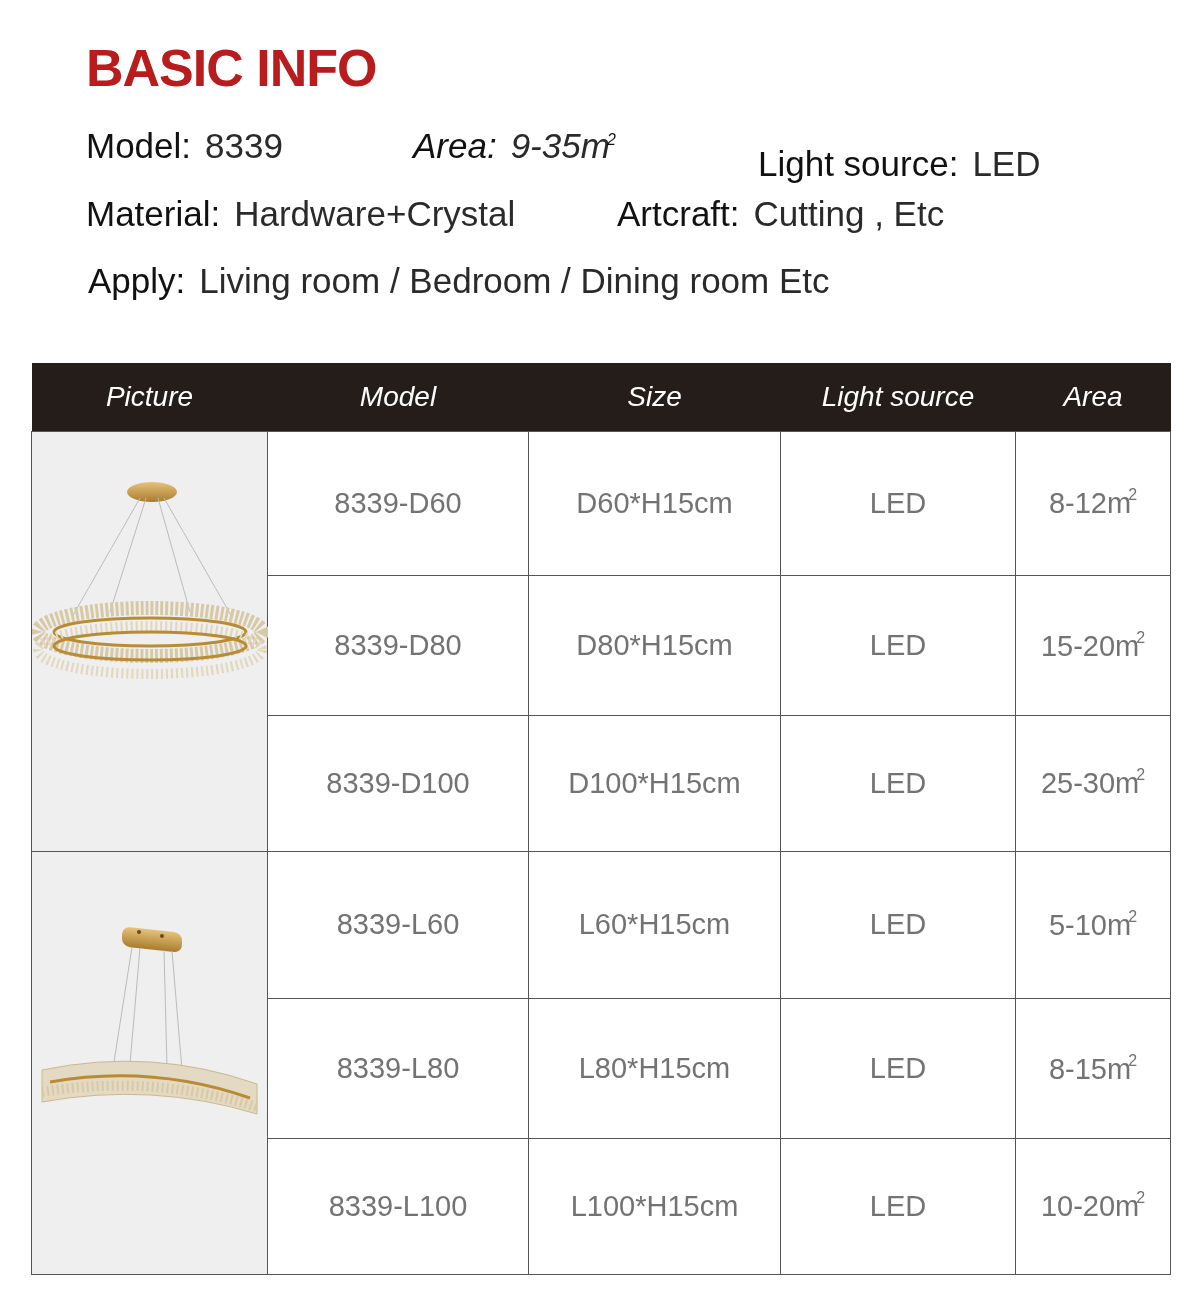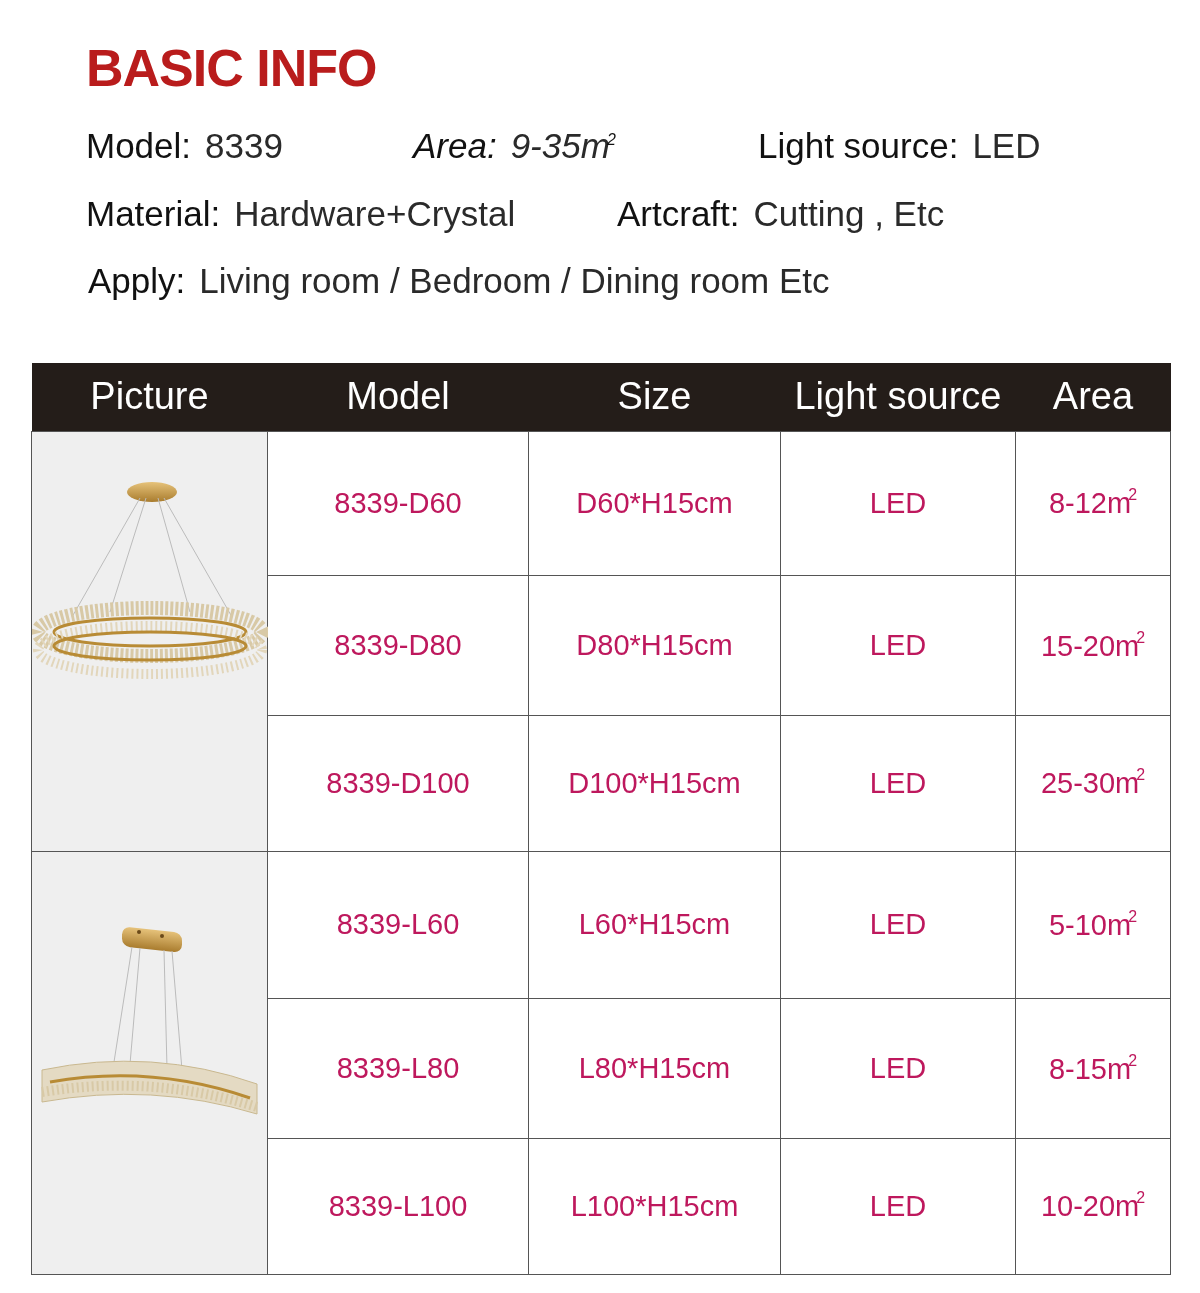--- a/index.html
+++ b/index.html
@@ -13,44 +13,45 @@
     .info-line { position: absolute; font-size: 35px; color: #111; white-space: nowrap; text-align: center; }
     .info-line .lbl { color: #111; }
     .info-line .val { color: #2a2a2a; margin-left: 14px; }
 
     .spec-table {
       position: absolute; left: 31px; top: 363px; width: 1139px;
       border-collapse: collapse; table-layout: fixed;
     }
     .spec-table th {
       background: #241d19; color: #ffffff; font-weight: normal;
-      font-size: 38px; height: 68px; text-align: center; vertical-align: middle;
+      font-size: 28px; height: 68px; text-align: center; vertical-align: middle;
       border: none;
+      font-style: italic;
     }
     .spec-table td {
       border: 1.5px solid #555; text-align: center; vertical-align: middle;
-      font-size: 29px; color: #be185d;
+      font-size: 29px; color: #737373;
     }
     .spec-table td.pic { background: #efefef; padding: 0; }
     sup.sq { font-size: 16px; vertical-align: 13px; margin-left: -3px; }
 
     .pic-wrap { position: relative; width: 100%; height: 100%; }
   </style>
 </head>
 <body>
 
 <div class="title">BASIC INFO</div>
 
 <div class="info-line" style="left:86px; top:126px;">
   <span class="lbl">Model:</span><span class="val">8339</span>
 </div>
 <div class="info-line" style="left:413px; top:126px;font-style:italic;">
   <span class="lbl">Area:</span><span class="val">9-35m</span><sup class="sq">2</sup>
 </div>
-<div class="info-line" style="left:758px; top:126px;">
+<div class="info-line" style="left:758px; top:144px;">
   <span class="lbl">Light source:</span><span class="val">LED</span>
 </div>
 <div class="info-line" style="left:86px; top:194px;">
   <span class="lbl">Material:</span><span class="val">Hardware+Crystal</span>
 </div>
 <div class="info-line" style="left:617px; top:194px;">
   <span class="lbl">Artcraft:</span><span class="val">Cutting , Etc</span>
 </div>
 <div class="info-line" style="left:88px; top:261px;">
   <span class="lbl">Apply:</span><span class="val">Living room / Bedroom / Dining room Etc</span>

